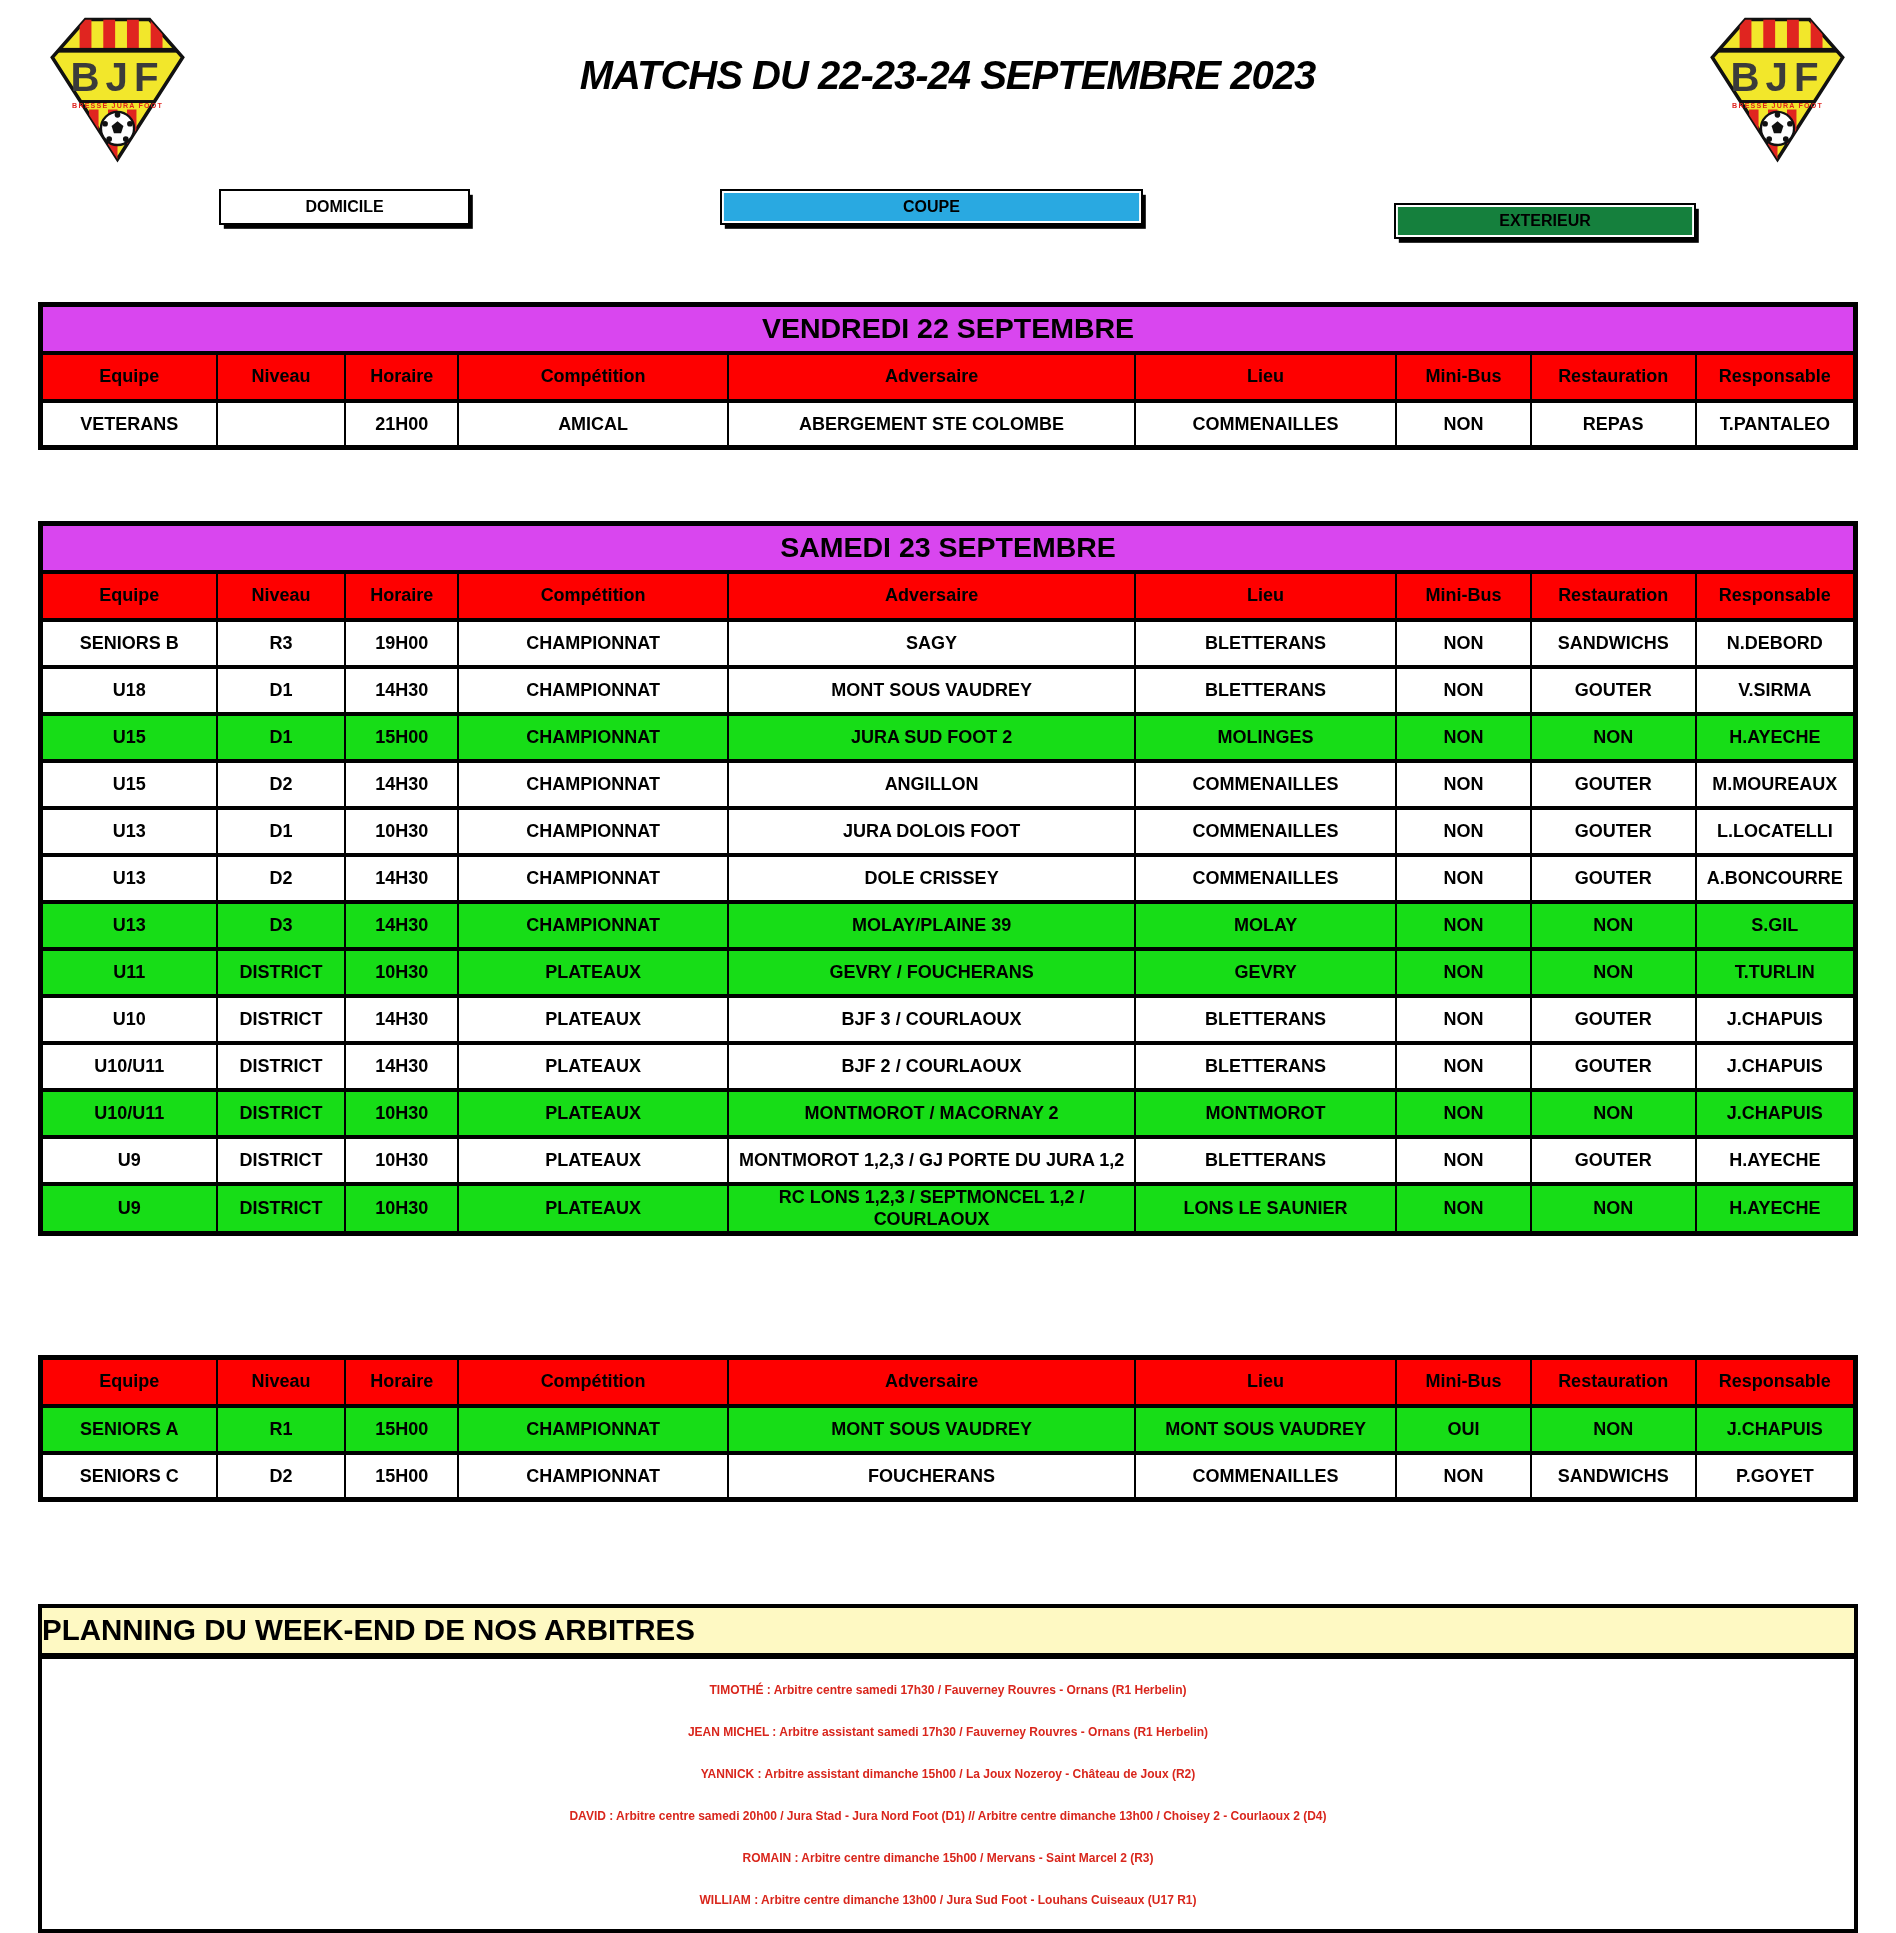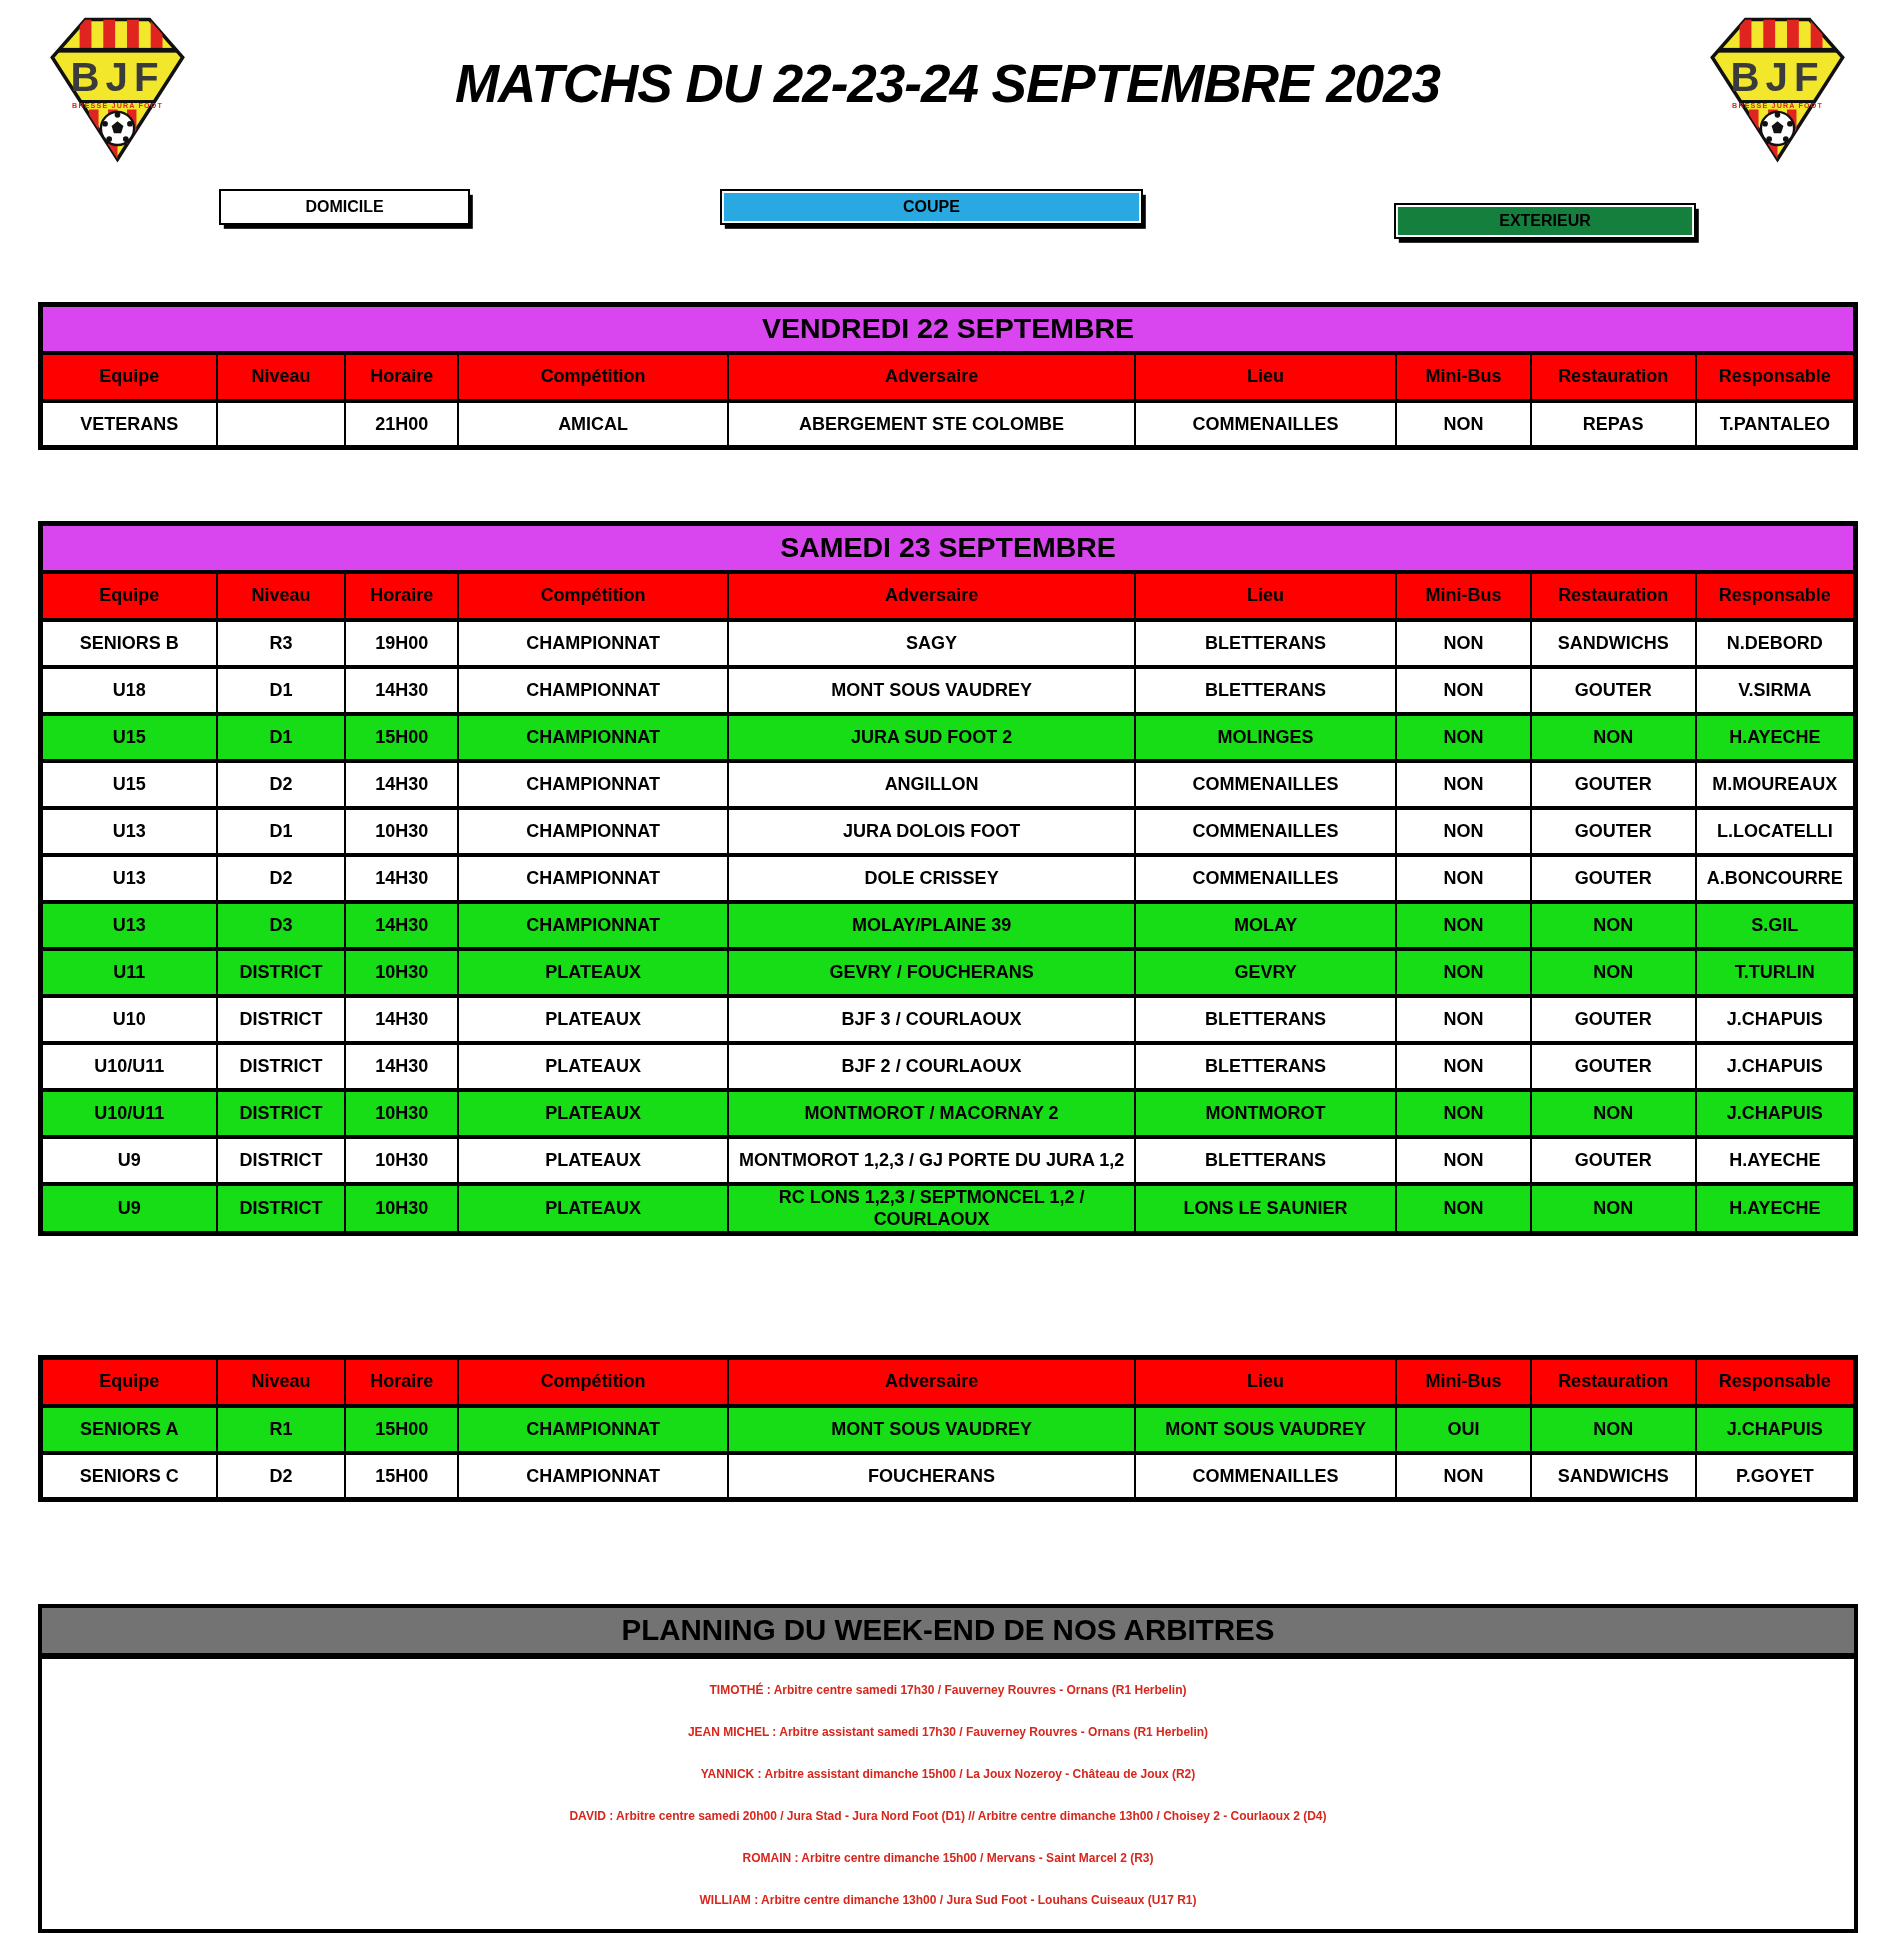--- a/index.html
+++ b/index.html
@@ -6,21 +6,21 @@
   html,body { background:#ffffff; }
   body { font-family:"Liberation Sans", sans-serif; }
   .page { position:relative; width:1885px; height:1934px; background:#fff; overflow:hidden; }
 
   
   .club-logo { position:absolute; top:9.5px; width:143px; height:154px; }
   .logo-left { left:46px; }
   .logo-right { left:1706px; }
   .page-title {
     position:absolute; top:53px; left:0; width:100%;
-    text-align:center; font-size:53px; font-weight:bold; font-style:italic;
+    text-align:center; font-size:40px; font-weight:bold; font-style:italic;
     color:#000; letter-spacing:-1px;padding-left:10px;
   }
 
   
   .legend-box {
     position:absolute; top:189px; height:36px;
     border:2.9px solid #000; box-shadow:3.8px 4.8px 0 -1px #000;
     display:flex; align-items:center; justify-content:center;
     font-size:16px; font-weight:bold; color:#000;
   }
@@ -52,22 +52,22 @@
 
   .c0{width:9.7%} .c1{width:7.1%} .c2{width:6.2%} .c3{width:14.9%}
   .c4{width:22.4%} .c5{width:14.4%} .c6{width:7.4%} .c7{width:9.1%} .c8{width:8.8%}
 
   
   .referee-box {
     position:absolute; top:1604px; left:38px; width:1820px;
     border:4.8px solid #000; border-bottom-width:11.4px; background:#fff;
   }
   .referee-header {
-    background:#737373; border-bottom:6.7px solid #000;
-    text-align:center; font-size:29.5px; font-weight:bold; color:#000;
+    background:#fef9c3; border-bottom:6.7px solid #000;
+    font-size:29.5px; font-weight:bold; color:#000;
     padding:4.8px 0 6.7px;
   }
   .referee-body { padding:9.5px 0 7.6px; }
   .referee-line {
     text-align:center; color:#d9261c; font-weight:bold; font-size:12px;
     height:42px; line-height:42px; white-space:nowrap;
   }
 </style>
 </head>
 <body>

